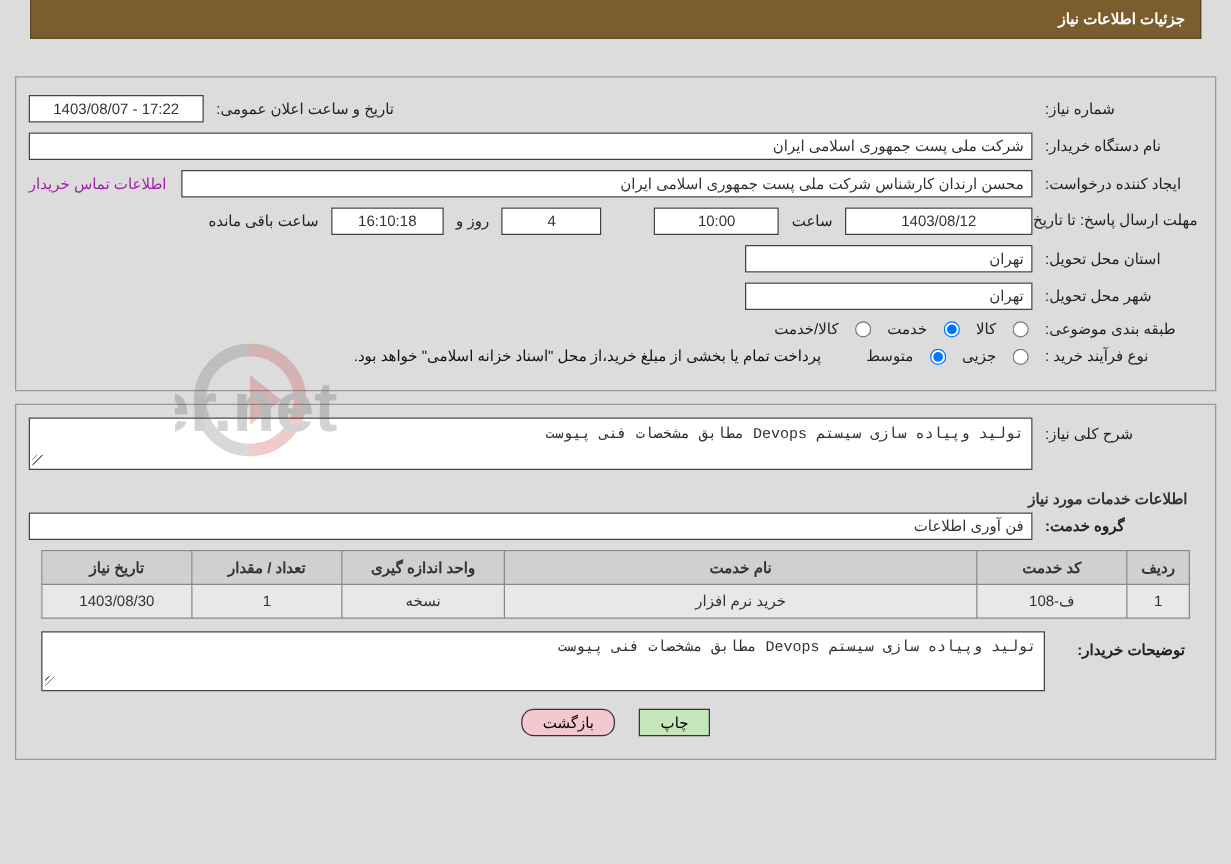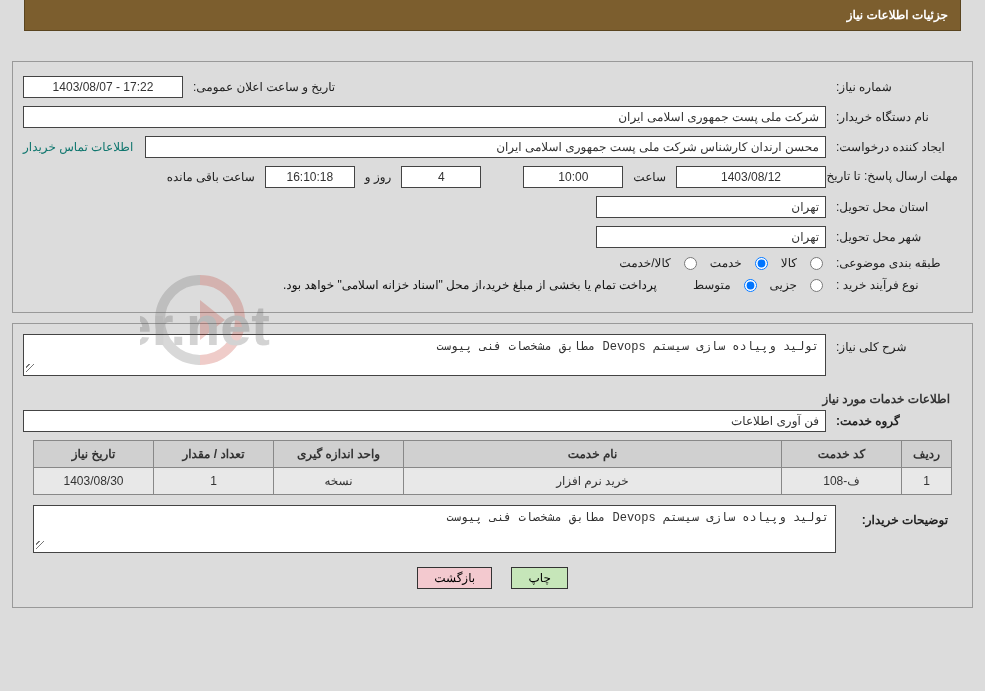--- a/index.html
+++ b/index.html
@@ -54,21 +54,21 @@
   min-height: 22px;
   text-align: right;
   direction: rtl;
   display: inline-flex;
   align-items: center;
   justify-content: flex-start;
 }
 .field.center { justify-content:center; text-align:center; direction:ltr; }
 .field.grow { flex: 1; }
 
-.link { color: #0f766e; cursor: pointer; text-decoration: none; }
+.link { color: #a21caf; cursor: pointer; text-decoration: none; }
 
 .radio-row input[type=radio] { margin: 0 3px 0 3px; }
 
 .note { color: #111; }
 
 .section-title {
   font-weight: bold;
   padding: 8px 12px 4px 0;
 }
 
@@ -117,21 +117,21 @@
 }
 .btn {
   border: 1px solid #333;
   padding: 3px 16px;
   margin: 0 8px;
   font-family: inherit;
   font-size: 12px;
   cursor: pointer;
 }
 .btn-green { background: #c6e6b9; }
-.btn-pink { background: #f3c9cf; }
+.btn-pink { background: #f3c9cf; border-radius: 10px; }
 
 
 .watermark {
   position: absolute;
   left: 140px; top: 250px;
   width: 520px; height: 140px;
   pointer-events: none;
   opacity: 0.25;
   z-index: 5;
 }
@@ -147,21 +147,21 @@
 <div class="header-bar" style="background: rgb(124, 94, 46);">
   <span>جزئیات اطلاعات نیاز</span>
 </div>
 
 <div class="panel">
 
   <div class="row">
     <span class="label lbl-right">شماره نیاز:</span>
     <span style="flex:1"></span>
     <span class="label">تاریخ و ساعت اعلان عمومی:</span>
-    <span class="field center" style="width:160px">1403/08/07 - 17:22</span>
+    <span class="field center" style="width:140px">1403/08/07 - 17:22</span>
   </div>
 
   <div class="row">
     <span class="label lbl-right">نام دستگاه خریدار:</span>
     <span class="field grow">شرکت ملی پست جمهوری اسلامی ایران</span>
   </div>
 
   <div class="row">
     <span class="label lbl-right">ایجاد کننده درخواست:</span>
     <span class="field grow">محسن ارندان کارشناس شرکت ملی پست جمهوری اسلامی ایران</span>

